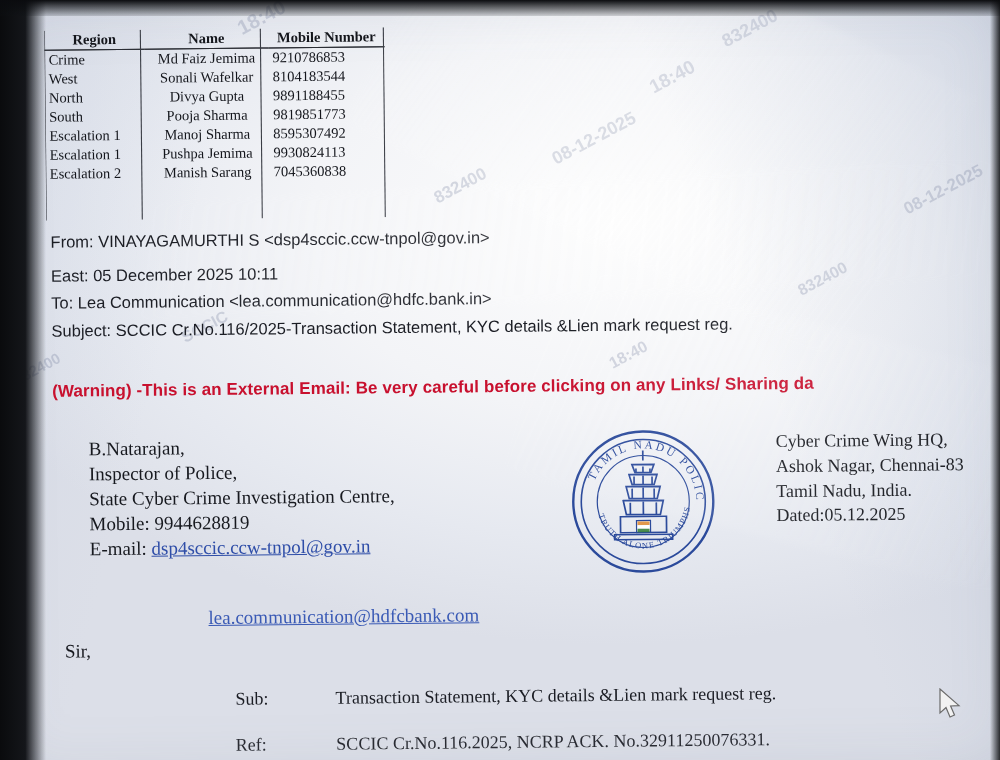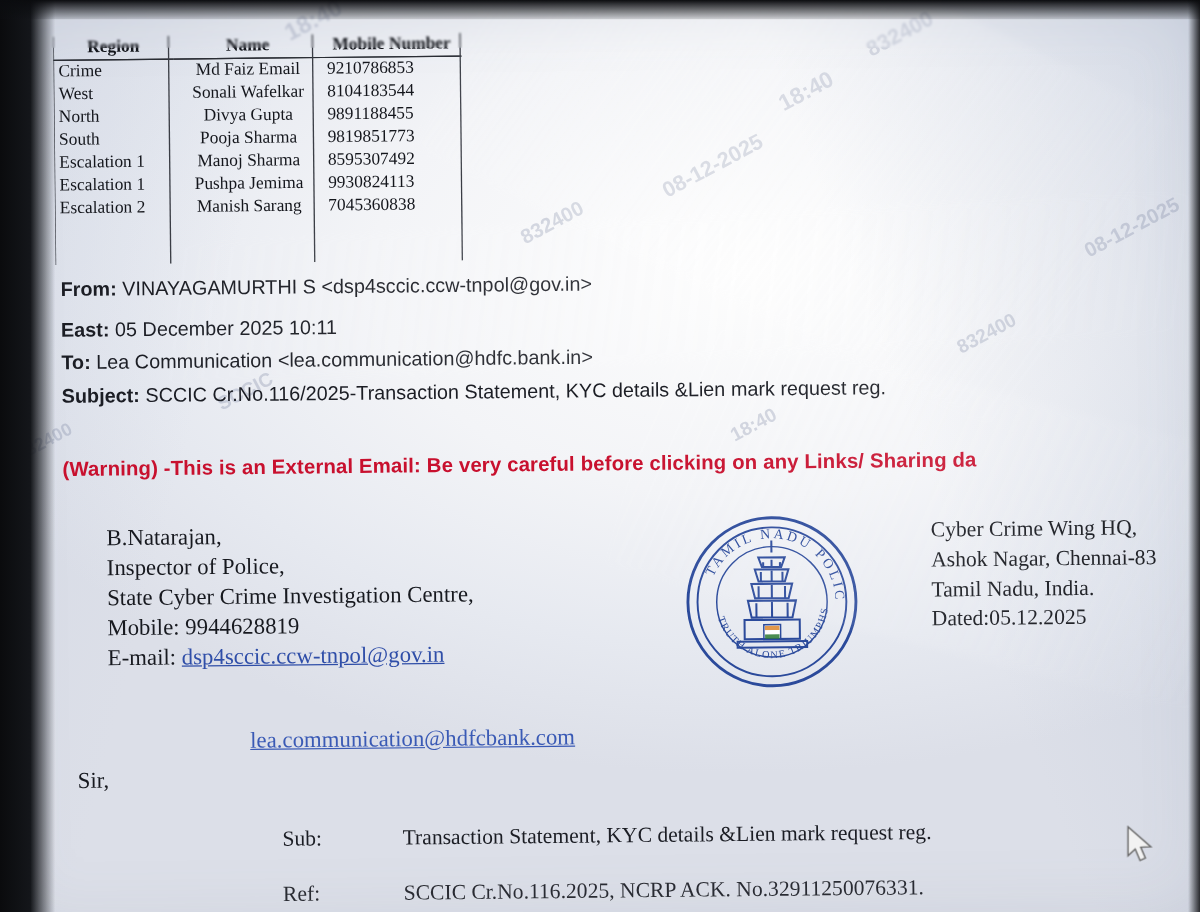--- a/index.html
+++ b/index.html
@@ -131,21 +131,21 @@
 
   
   .hdrfield {
     position: absolute;
     left: 52px;
     font-family: "Liberation Sans", sans-serif;
     font-size: 16.5px;
     color: #1b1d24;
     white-space: nowrap;
   }
-  .hdrfield b { font-weight: 700; text-align: center; }
+  .hdrfield b { font-weight: 400; text-align: center; }
   .f-from { top: 228px; }
   .f-sent { top: 262px; }
   .f-to   { top: 289px; }
   .f-subj { top: 317px; }
 
   
   .warning {
     position: absolute;
     left: 52px;
     top: 377px;
@@ -289,21 +289,21 @@
       <thead>
         <tr class="hdr">
           <th>Region</th>
           <th>Name</th>
           <th>Mobile Number</th>
         </tr>
       </thead>
       <tbody id="tbl-body">
           <tr>
             <td class="c0">Crime</td>
-            <td class="c1">Md Faiz Email</td>
+            <td class="c1">Md Faiz Jemima</td>
             <td class="c2">9210786853</td>
           </tr>
           <tr>
             <td class="c0">West</td>
             <td class="c1">Sonali Wafelkar</td>
             <td class="c2">8104183544</td>
           </tr>
           <tr>
             <td class="c0">North</td>
             <td class="c1">Divya Gupta</td>

